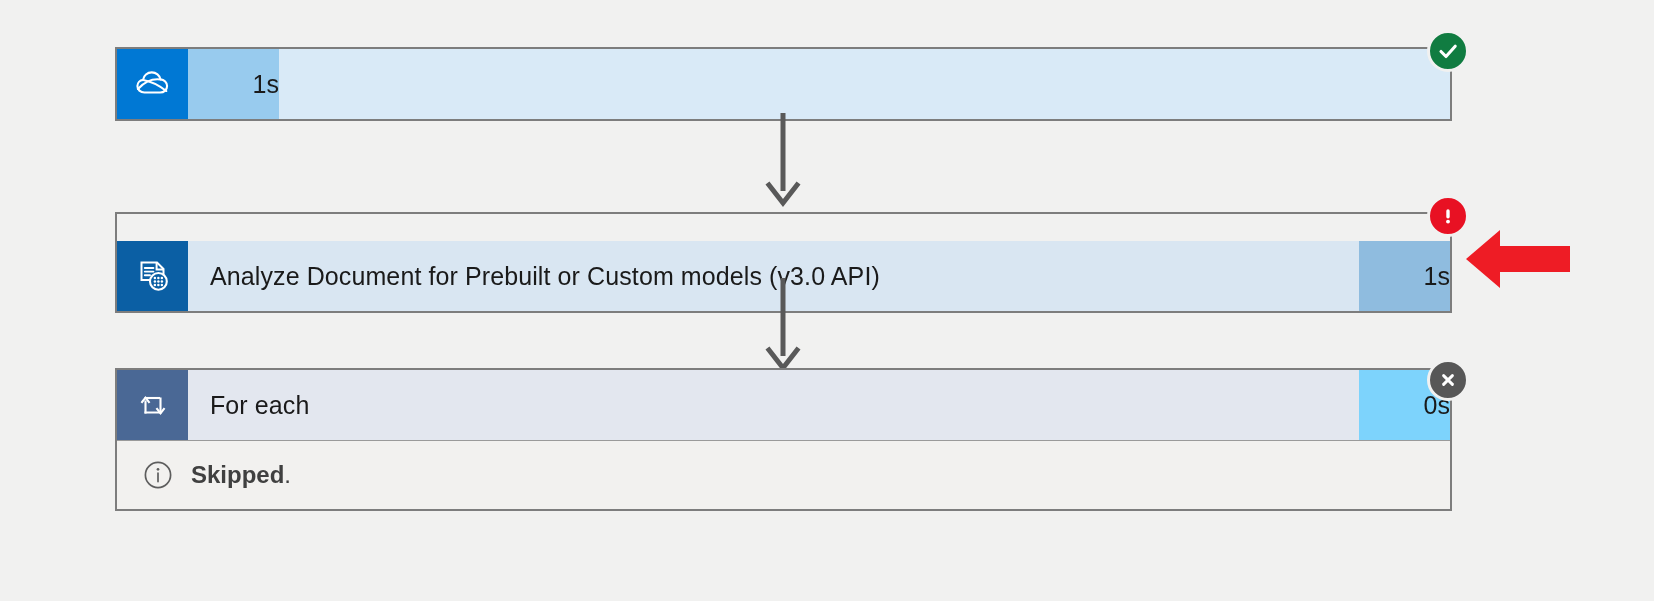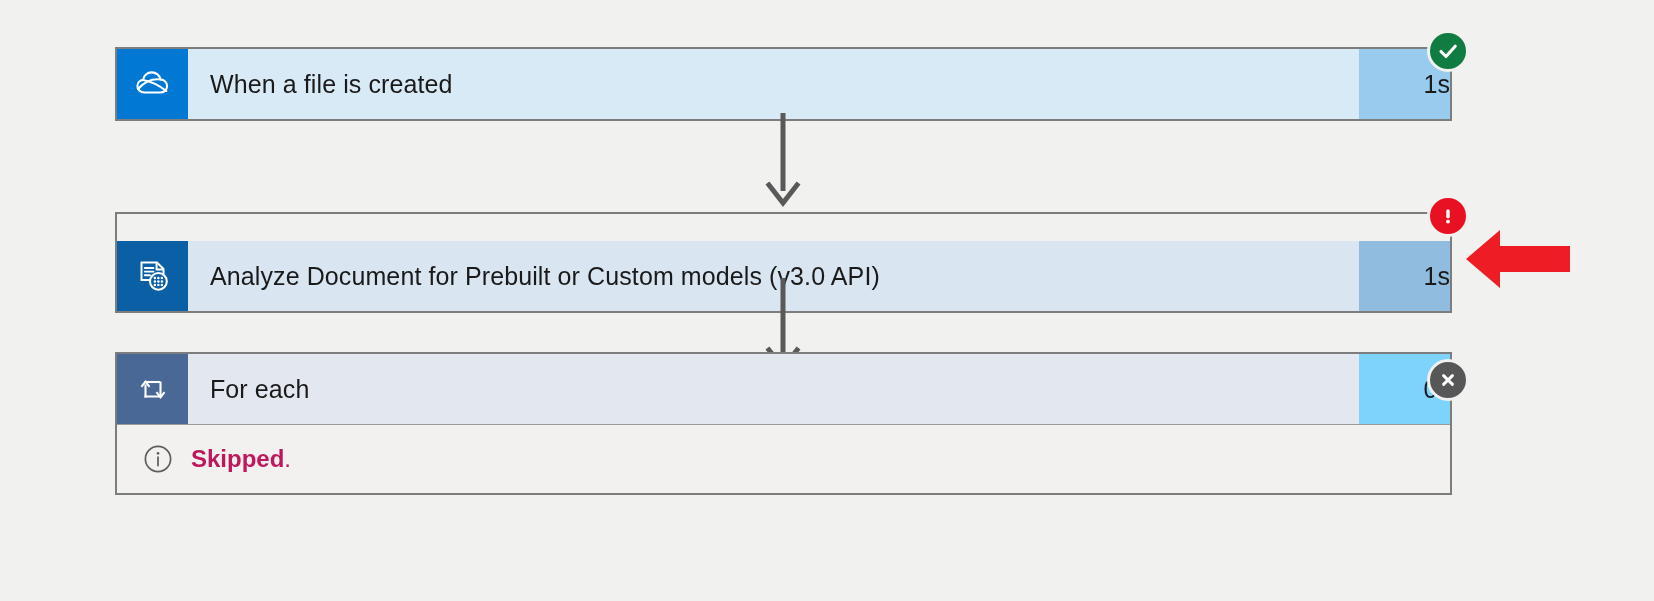--- a/index.html
+++ b/index.html
@@ -89,21 +89,21 @@
     padding-left: 26px;
   }
   .info-icon {
     width: 30px;
     height: 30px;
     min-width: 30px;
     margin-right: 18px;
   }
   .skipped-text {
     font-size: 24px;
-    color: #be185d;
+    color: #404040;
   }
   .skipped-text b { font-weight: bold; }
 
   
   .status-badge {
     position: absolute;
     width: 42px;
     height: 42px;
     border-radius: 50%;
     box-sizing: border-box;
@@ -136,23 +136,20 @@
       <div class="icon-tile">
         <svg width="40" height="40" viewBox="0 0 40 40" aria-hidden="true">
           <g fill="none" stroke="#ffffff" stroke-width="2.1" stroke-linejoin="round" stroke-linecap="round">
             <path d="M11.5 28.5 C7.4 28.5 4.4 25.6 4.4 22.1 C4.4 18.9 6.8 16.3 10 15.9
                      C10.6 11.6 14.3 8.4 18.8 8.4 C23.1 8.4 26.7 11.4 27.5 15.4
                      C31.2 15.6 34.1 18.5 34.1 22.1 C34.1 25.6 31.1 28.5 27.1 28.5 Z"></path>
             <path d="M4.9 24.9 C10.0 19.6 17.9 14.2 27.4 15.5"></path>
             <path d="M10.2 16.0 C16.6 17.1 26.6 21.8 33.3 27.0"></path>
           </g>
         </svg>
-      </div>
-      <div class="card-title-area">
-        <span class="card-title">When a file is created</span>
       </div>
       <div class="duration-cell">
         <span class="duration-text">1s</span>
       </div>
     </div>
   </div>
   <div class="status-badge badge-success" style="left:1427px; top:30px;">
     <svg width="22" height="22" viewBox="0 0 22 22" aria-hidden="true">
       <path d="M4 11.5 L9 16.5 L18.2 6.2" fill="none" stroke="#ffffff" stroke-width="3.1" stroke-linecap="round" stroke-linejoin="round"></path>
     </svg>
@@ -201,21 +198,21 @@
       <rect x="9.3" y="4.2" width="3.4" height="9.2" rx="1.7" fill="#ffffff"></rect>
       <circle cx="11" cy="16.6" r="1.95" fill="#ffffff"></circle>
     </svg>
   </div>
 
   <svg class="connector" style="left:760px; top:278px;" width="50" height="100">
     <line x1="23" y1="0" x2="23" y2="78" stroke="#595959" stroke-width="5"></line>
     <path d="M9 72 L23 90 L37 72" fill="none" stroke="#595959" stroke-width="5" stroke-linecap="square" stroke-linejoin="miter"></path>
   </svg>
 
-  <div class="action-card card-grey" style="top:352px;">
+  <div class="action-card card-grey" style="top:368px;">
     <div class="card-header">
       <div class="icon-tile">
         <svg width="40" height="40" viewBox="0 0 40 40" aria-hidden="true">
           <g fill="none" stroke="#ffffff" stroke-width="2.1" stroke-linecap="square" stroke-linejoin="miter">
             <path d="M12.5 27.5 H27.5 V13.5"></path>
             <path d="M12.5 27.5 V16.5"></path>
             <path d="M12.5 13.0 H26.0"></path>
             <path d="M9.1 17.0 L12.5 12.6 L15.9 17.0"></path>
             <path d="M24.1 24.0 L27.5 28.4 L30.9 24.0"></path>
           </g>

